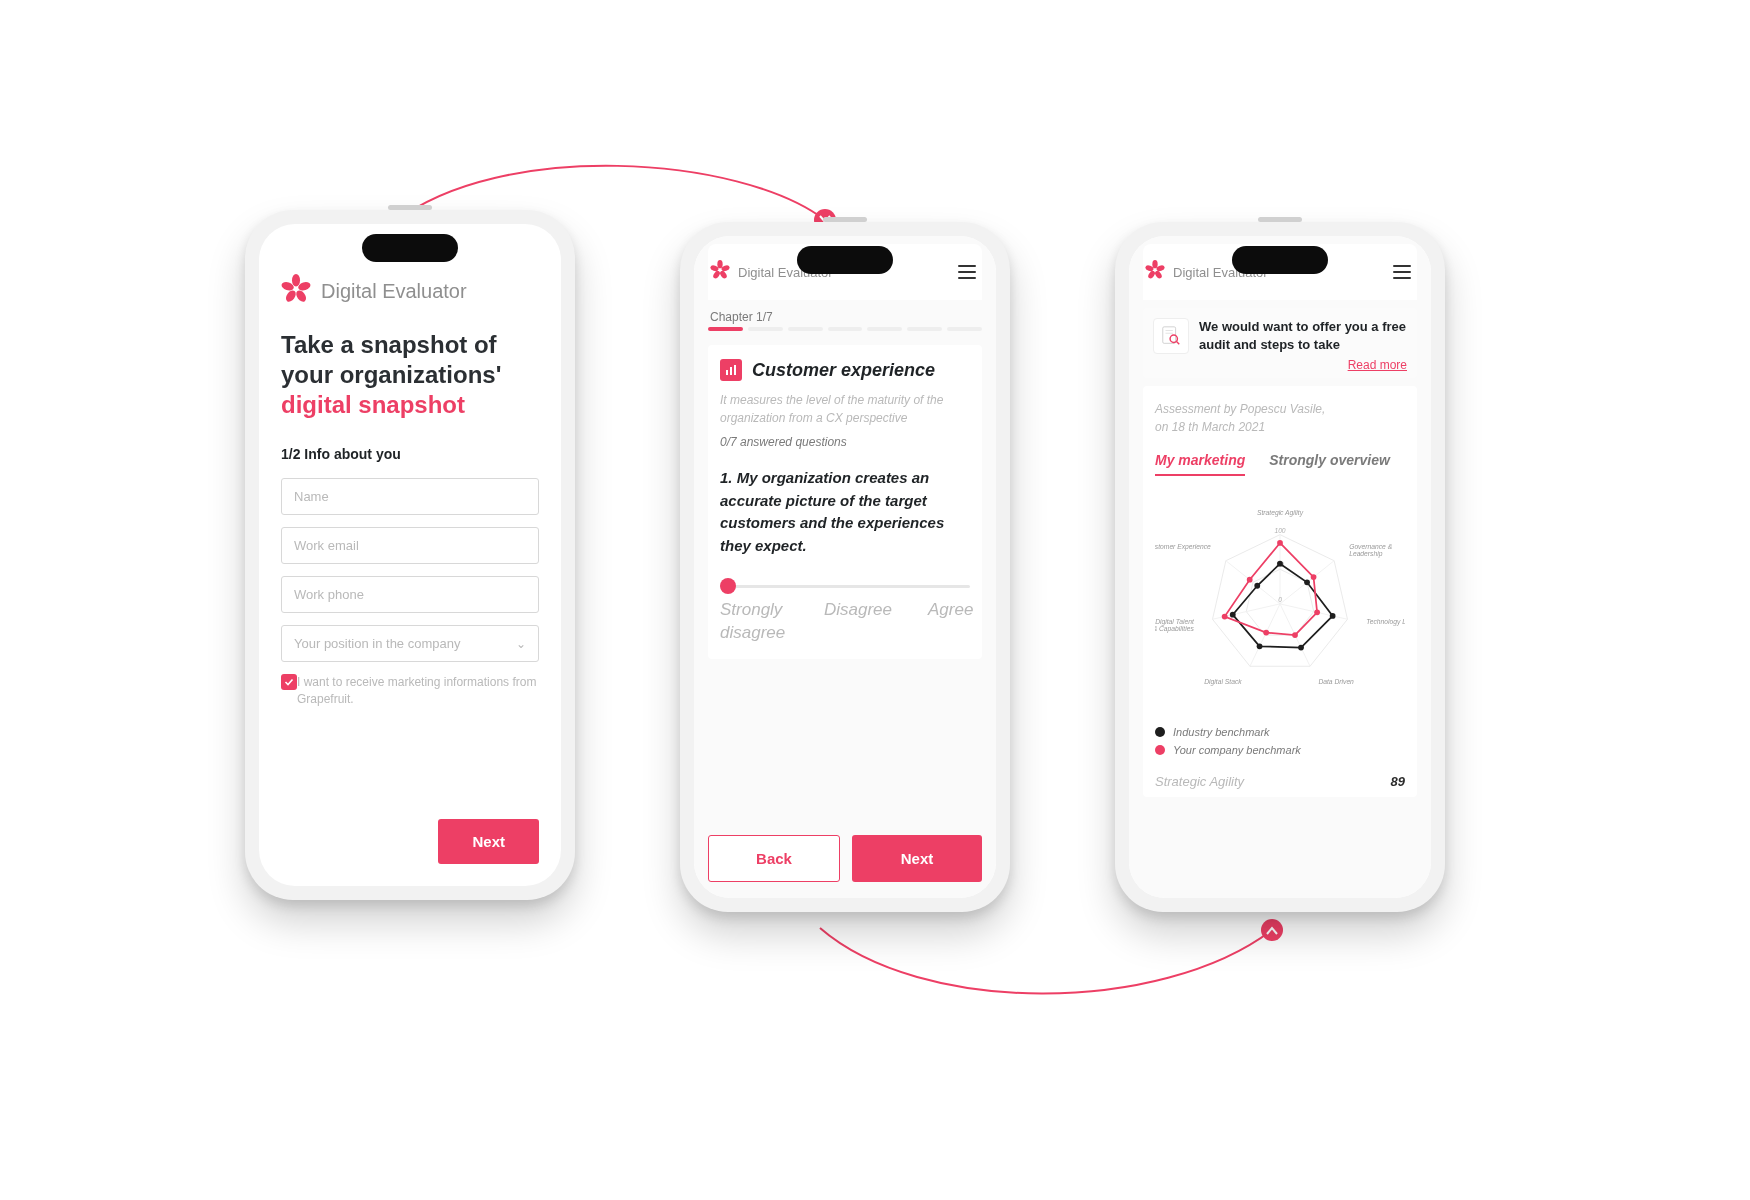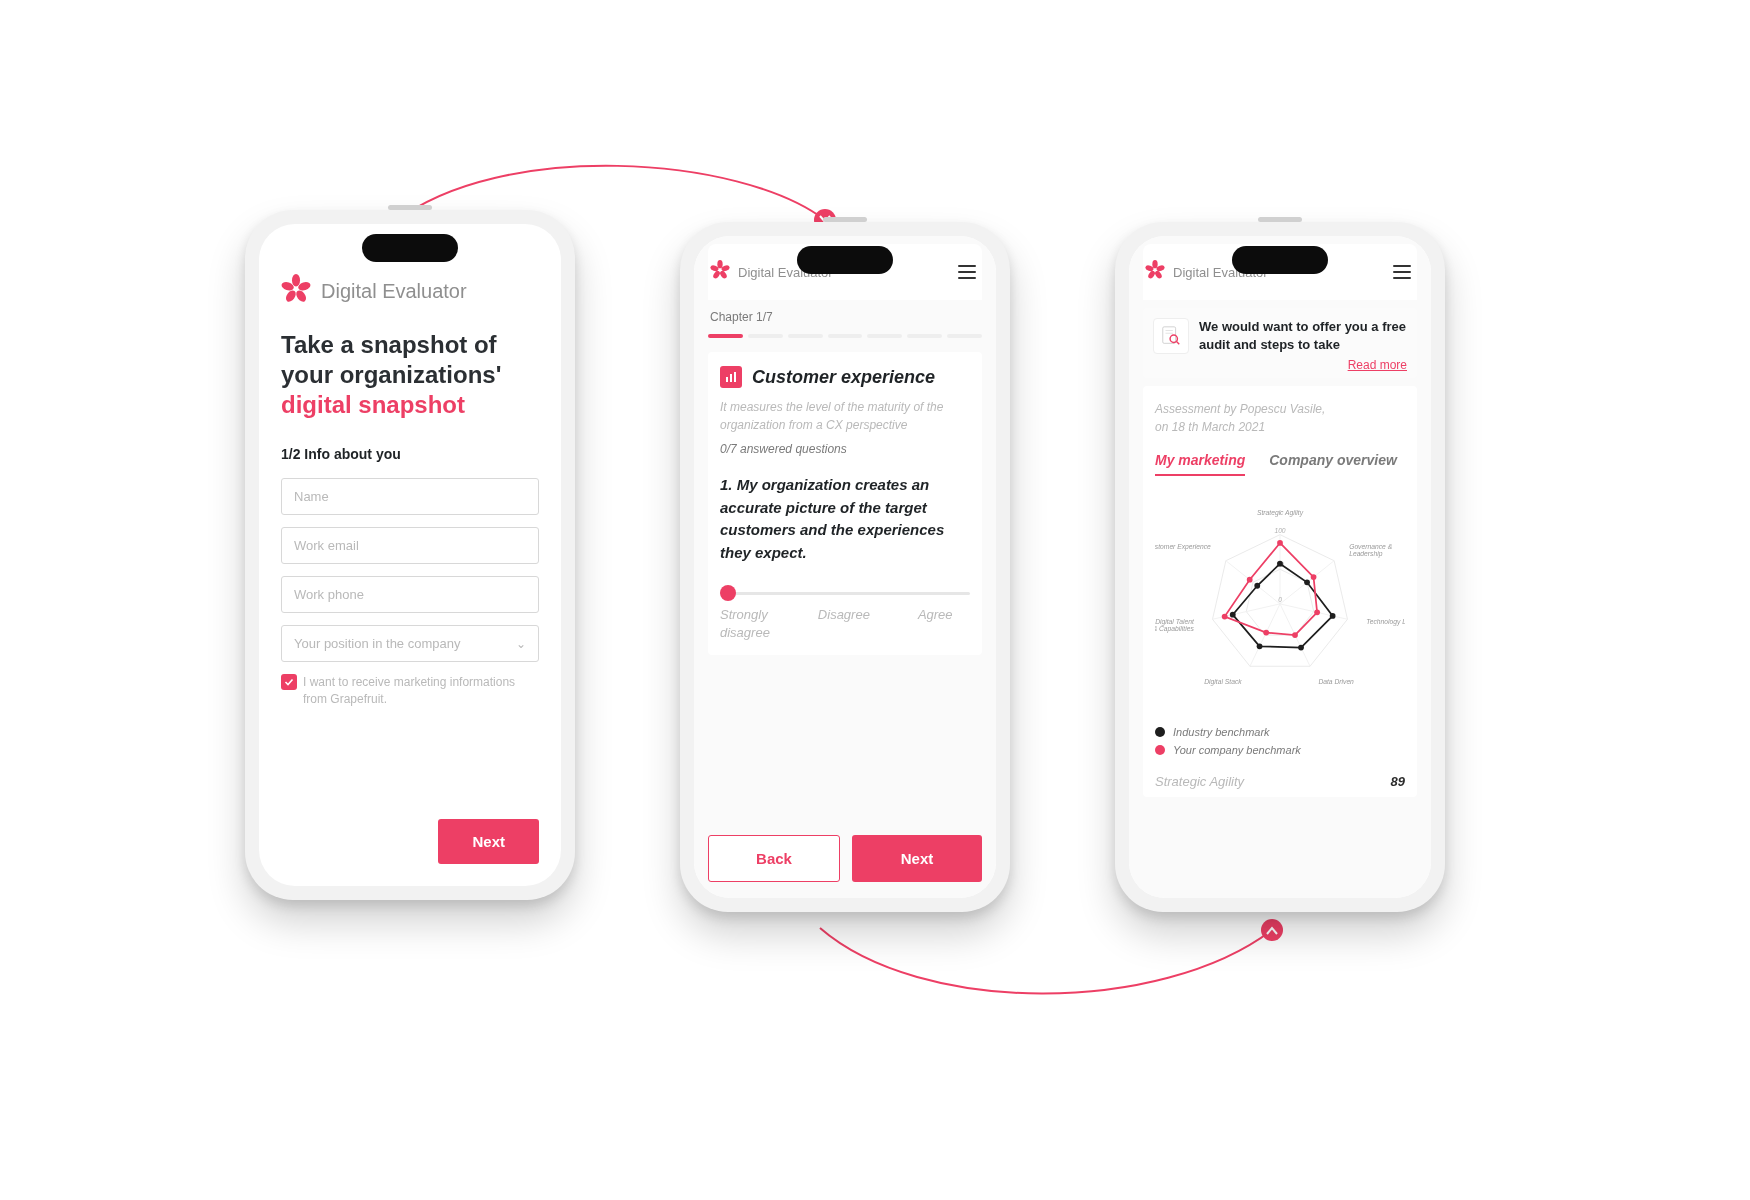--- a/index.html
+++ b/index.html
@@ -75,21 +75,21 @@
   .step-label{font-size:14px;font-weight:600;margin-bottom:16px;}
 
   .field{
     border:1px solid var(--grey-border);border-radius:3px;
     padding:10px 12px;font-size:13px;color:var(--grey-light);
     margin-bottom:12px;background:#fff;
     display:flex;justify-content:space-between;align-items:center;
   }
   .chev{color:var(--grey-light);font-size:12px;}
 
-  .opt-row{display:flex;gap:6px;align-items:flex-start;margin-top:10px;}
+  .opt-row{display:flex;gap:0;align-items:flex-start;margin-top:10px;}
   .check{
     width:16px;height:16px;border-radius:3px;background:var(--pink);
     display:flex;align-items:center;justify-content:center;flex:0 0 16px;
   }
   .check svg{width:10px;height:10px;}
   .opt-text{font-size:12px;color:var(--grey-light);line-height:1.45;}
 
   .btn-primary{
     background:var(--pink);color:#fff;border:none;border-radius:3px;
     padding:14px 34px;font-size:15px;font-weight:600;cursor:pointer;
@@ -104,39 +104,39 @@
 
   
   .appbar{
     display:flex;align-items:center;justify-content:space-between;
     background:#fff;padding:10px 6px 10px 2px;border-radius:8px 8px 0 0;
     margin-bottom:8px;
   }
   .hamburger{display:flex;flex-direction:column;gap:4px;width:18px;}
   .hamburger span{height:2px;background:#333;border-radius:1px;}
 
-  .mini-label{font-size:12px;color:var(--grey-text);margin:10px 0 10px 2px;}
+  .mini-label{font-size:12px;color:var(--grey-text);margin:10px 0 3px 2px;}
   .progress{display:flex;gap:5px;margin-bottom:14px;}
   .progress span{flex:1;height:4px;background:#eee;border-radius:2px;}
   .progress span.active{background:var(--pink);}
 
   .card{background:#fff;border-radius:4px;padding:14px 12px;font-style:italic;}
 
   .chapter-head{display:flex;align-items:center;gap:10px;margin-bottom:10px;}
   .chip{width:22px;height:22px;background:var(--pink);border-radius:3px;display:flex;align-items:center;justify-content:center;color:#fff;font-size:12px;}
   .chapter-title{font-size:18px;font-weight:600;}
   .chapter-desc{font-size:12px;color:var(--grey-light);line-height:1.5;margin-bottom:8px;}
   .answered{font-size:12px;color:var(--grey-text);margin-bottom:18px;}
 
   .question{font-size:15px;font-weight:600;line-height:1.5;margin-bottom:24px;}
 
   .slider{position:relative;height:10px;margin-bottom:8px;}
   .slider .track{height:3px;background:#e6e6e6;border-radius:2px;position:absolute;top:4px;left:0;right:0;}
   .slider .thumb{position:absolute;top:-3px;left:0;width:16px;height:16px;border-radius:50%;background:var(--pink);}
-  .slider-labels{display:flex;justify-content:space-between;font-size:13px;color:var(--grey-light);gap:48px;}
+  .slider-labels{display:flex;justify-content:space-between;font-size:17px;color:var(--grey-light);gap:48px;}
   .slider-labels span{max-width:56px;line-height:1.35;}
   .slider-labels span:last-child{text-align:right;}
   .slider-labels span:nth-child(3){text-align:center;}
 
   
   .banner{background:#fbfbfb;border-radius:4px;padding:10px 10px 6px 10px;margin-bottom:8px;}
   .banner-row{display:flex;gap:10px;align-items:center;}
   .banner-icon{width:34px;height:34px;background:#fff;border:1px solid #eee;border-radius:4px;display:flex;align-items:center;justify-content:center;font-size:16px;}
   .banner-text{font-size:13px;font-weight:700;line-height:1.35;flex:1;}
   .banner-link{font-size:12px;color:var(--pink);text-decoration:underline;display:block;text-align:right;margin-top:4px;}
@@ -357,21 +357,21 @@
         </div>
 
         <div class="card" style="padding-bottom:8px;">
           <div class="byline">
             <span>Assessment by Popescu Vasile,</span><br>
             <span>on 18 th March 2021</span>
           </div>
 
           <div class="tabs">
             <span class="tab active">My marketing</span>
-            <span class="tab">Company overview</span>
+            <span class="tab">Strongly overview</span>
           </div>
 
           <div class="radar-wrap">
             <svg id="radar" viewBox="0 0 260 230">
                 <path d="M130 82 L158.14593336884906 95.55436713308559 L165.09740483854566 126.01075362242732 L145.6198146082321 150.4348792444871 L114.38018539176791 150.4348792444871 L94.90259516145434 126.01075362242732 L101.85406663115091 95.5543671330856 Z" fill="none" stroke="#e9e9e9" stroke-width="1"></path>
                 <path d="M130 46 L186.29186673769814 73.10873426617118 L200.1948096770913 134.02150724485463 L161.23962921646418 182.86975848897418 L98.76037078353582 182.86975848897418 L59.8051903229087 134.02150724485463 L73.70813326230184 73.1087342661712 Z" fill="none" stroke="#e9e9e9" stroke-width="1"></path>
                 <line x1="130" y1="118" x2="130" y2="46" stroke="#f0f0f0"></line>
                 <line x1="130" y1="118" x2="186.29186673769814" y2="73.10873426617118" stroke="#f0f0f0"></line>
                 <line x1="130" y1="118" x2="200.1948096770913" y2="134.02150724485463" stroke="#f0f0f0"></line>
                 <line x1="130" y1="118" x2="161.23962921646418" y2="182.86975848897418" stroke="#f0f0f0"></line>

